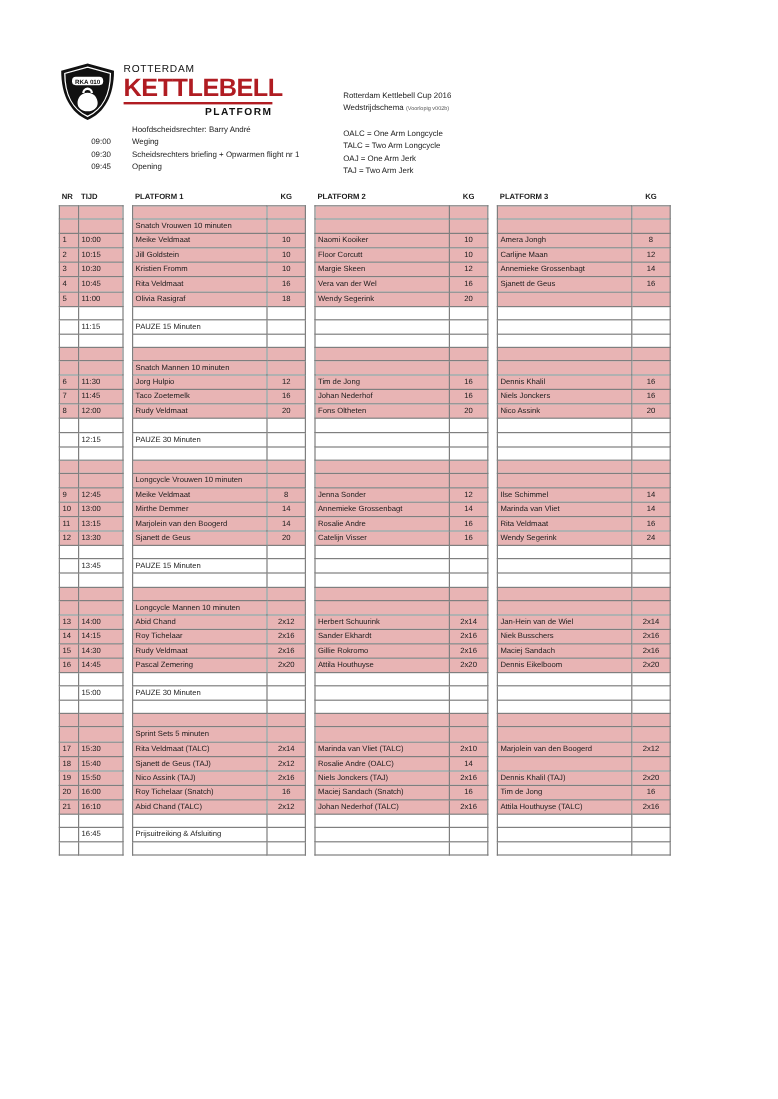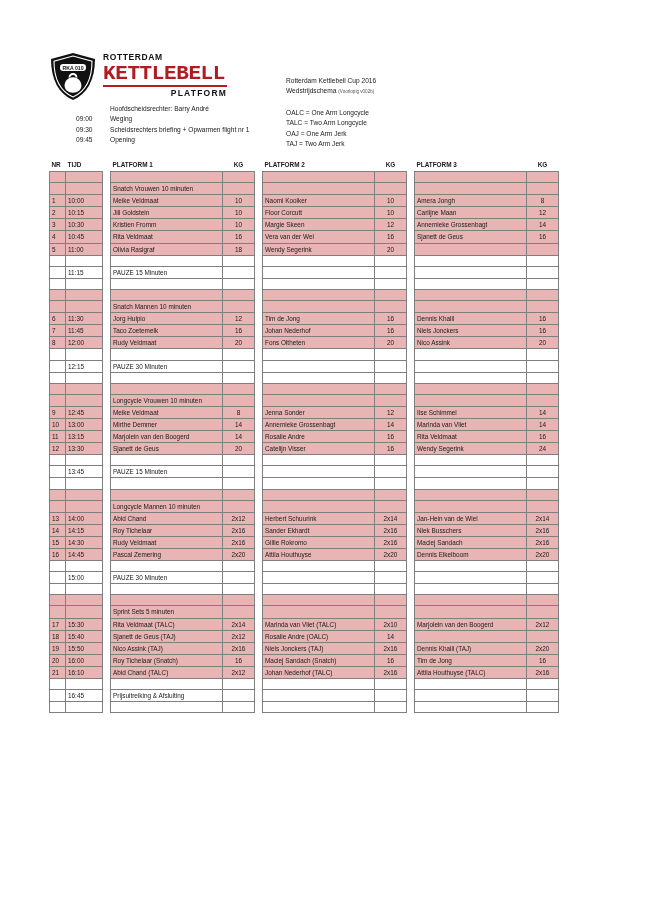--- a/index.html
+++ b/index.html
@@ -33,34 +33,34 @@
     left: 0; top: 0;
     width: 48px; height: 50px;
   }
   .brand-text {
     position: absolute;
     left: 54px; top: 0px;
     width: 130px;
   }
   .brand-rotterdam {
     font-size: 8.5px;
-    font-weight: bold;
+    font-weight: normal;
     letter-spacing: 0.6px;
     color: #111;
     line-height: 10px;
     font-family: "Liberation Sans", sans-serif;
   }
   .brand-kettlebell {
     font-size: 21px;
     font-weight: bold;
     letter-spacing: -0.4px;
     color: #b01c22;
     line-height: 22px;
     margin-top: 1px;
-    font-family: Liberation Mono, monospace;
+    font-family: Liberation Sans, sans-serif;
   }
   .brand-underline {
     width: 124px;
     height: 2px;
     background: #b01c22;
     margin-top: 0px;
   }
   .brand-academy {
     font-size: 8.5px;
     font-weight: bold;

